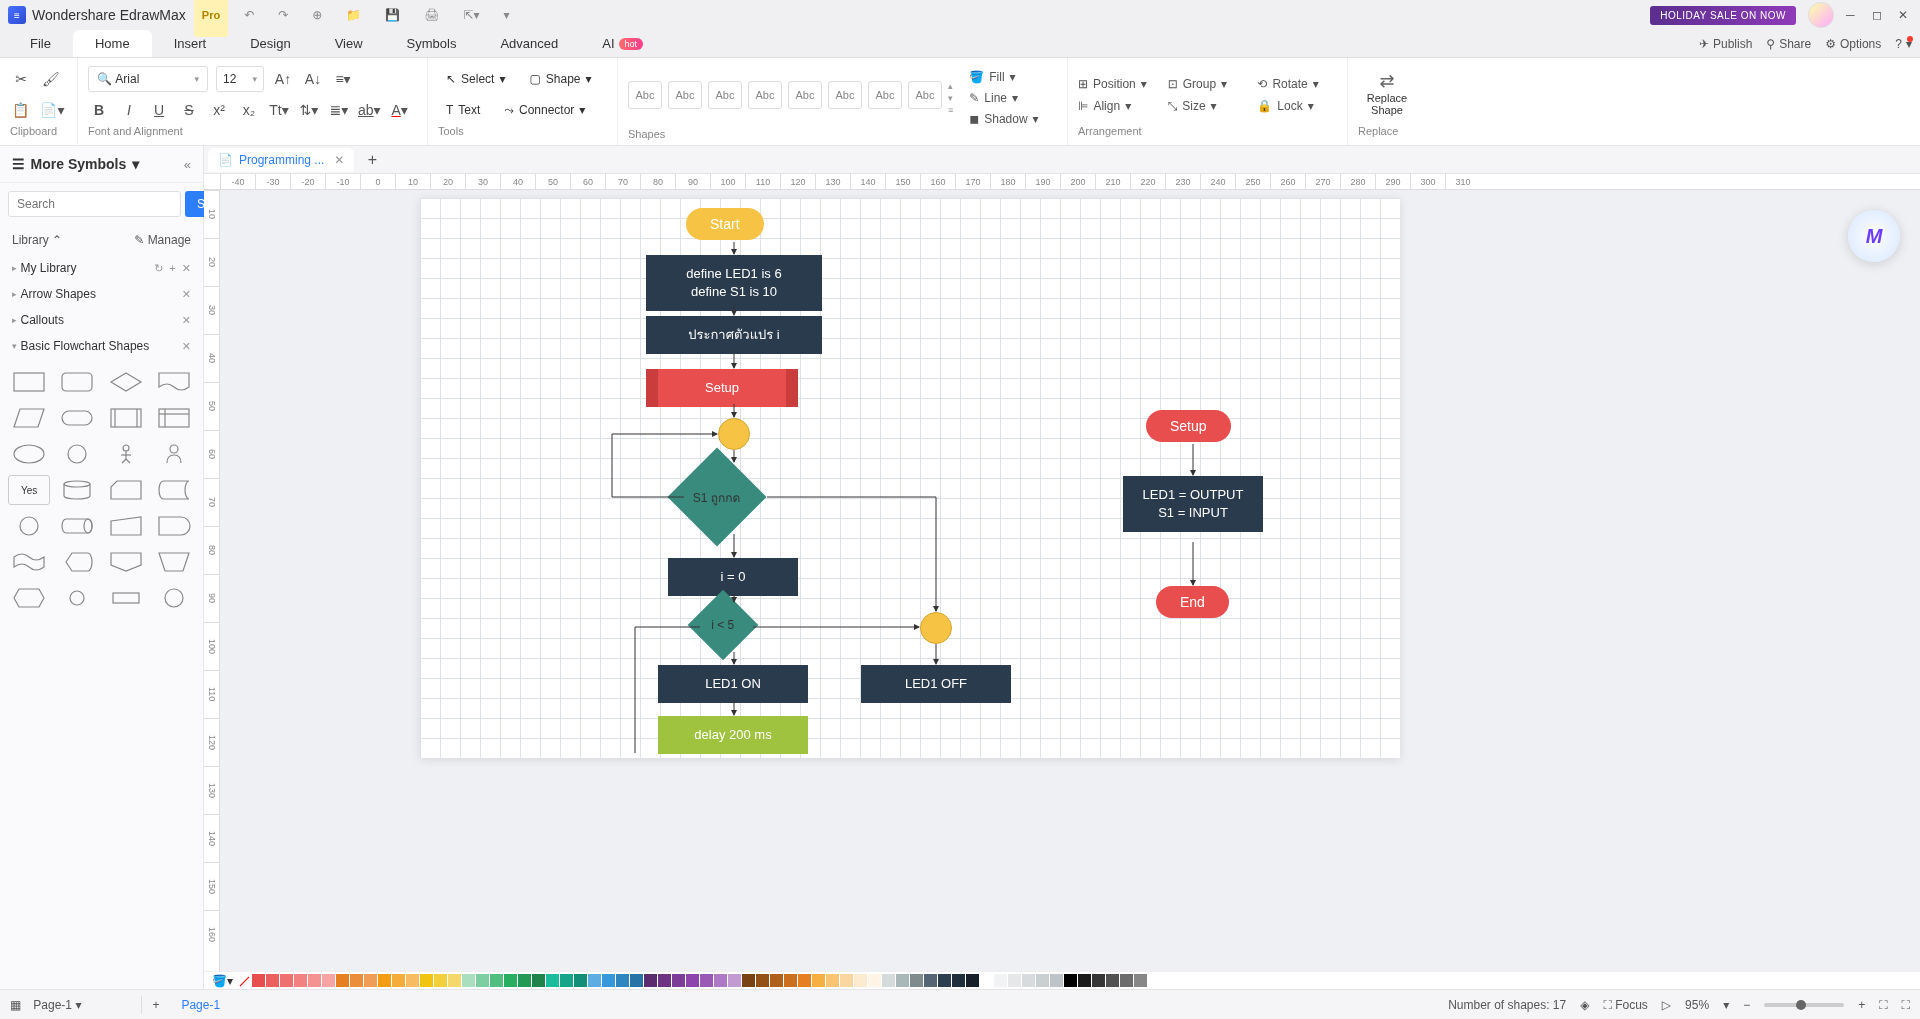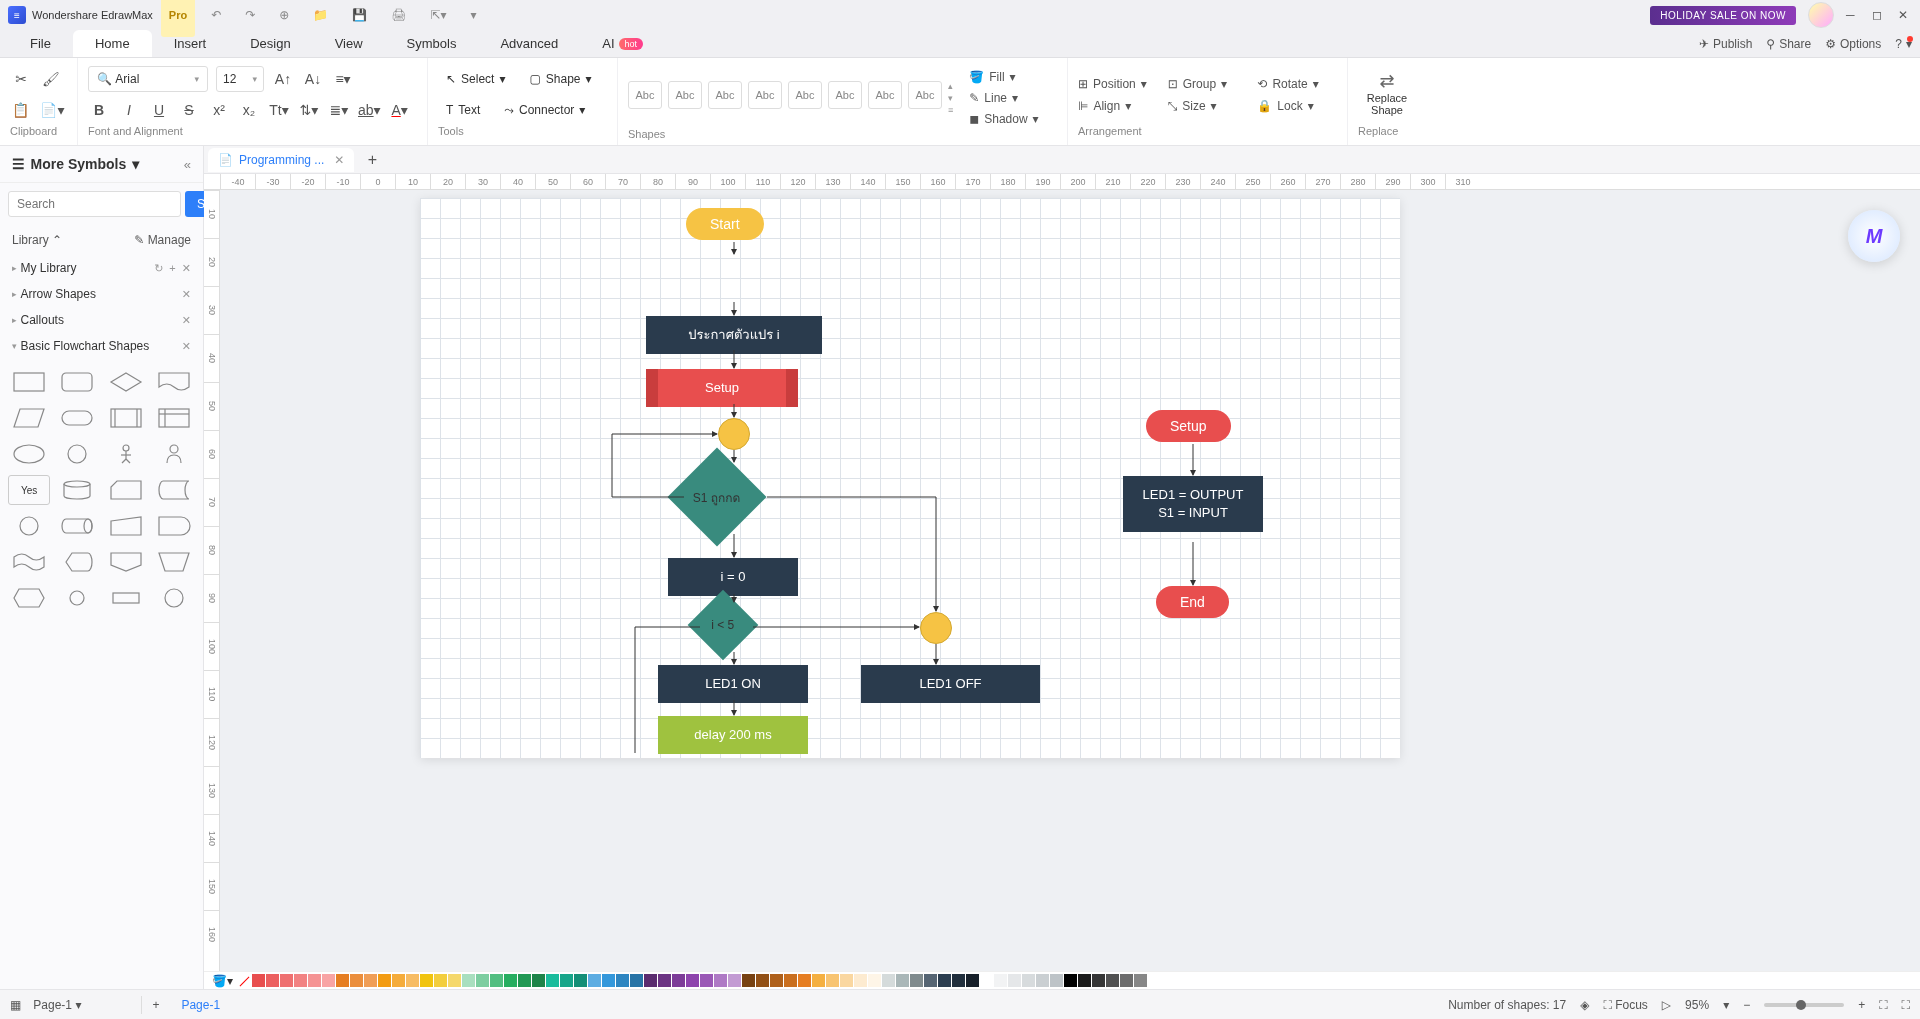--- a/index.html
+++ b/index.html
@@ -1,21 +1,21 @@
 <!DOCTYPE html>
 <html><head>
 <meta charset="utf-8">
 <style>
 * { margin: 0; padding: 0; box-sizing: border-box; font-family: -apple-system, BlinkMacSystemFont, "Segoe UI", Arial, sans-serif; }
 body { background: #f5f5f7; overflow: hidden; font-size: 12px; color: #333; }
 
 
 .titlebar { height: 30px; background: #f0f0f3; display: flex; align-items: center; padding: 0 8px; }
 .app-logo { width: 18px; height: 18px; background: linear-gradient(135deg, #4a6fff, #2d4dd1); border-radius: 3px; margin-right: 6px; display: flex; align-items: center; justify-content: center; color: #fff; font-size: 10px; font-weight: bold; }
-.app-title { font-size: 11px; color: #333; }
+.app-title { font-size: 14px; color: #333; }
 .pro-badge { background: #fff2b3; color: #b58500; font-size: 11px; padding: 16px 8px; border-radius: 3px; margin-left: 8px; font-weight: 600; }
 .titlebar-actions { margin-left: 16px; display: flex; gap: 24px; color: #888; }
 .titlebar-actions .iconbtn { cursor: pointer; }
 .titlebar-right { margin-left: auto; display: flex; align-items: center; gap: 12px; }
 .holiday-badge { background: linear-gradient(90deg, #5b2e8f, #8e3bb8); color: #fff; padding: 4px 10px; border-radius: 3px; font-size: 10px; font-weight: 400; letter-spacing: 0.5px; }
 .avatar { width: 26px; height: 26px; border-radius: 50%; background: linear-gradient(135deg, #ffa, #faf); border: 1px solid #ddd; }
 .winbtn { width: 14px; height: 14px; color: #555; cursor: pointer; }
 
 
 .menubar { height: 28px; background: #f0f0f3; display: flex; align-items: center; padding: 0 8px; border-bottom: 1px solid #e0e0e3; }
@@ -509,38 +509,40 @@
           <div class="ruler-vtick">120</div>
           <div class="ruler-vtick">130</div>
           <div class="ruler-vtick">140</div>
           <div class="ruler-vtick">150</div>
           <div class="ruler-vtick">160</div>
         </div>
       <div class="canvas">
         <div class="page">
 
           <div class="fc-start" style="left:266px; top:10px;">Start</div>
+          <div class="fc-process" style="left:226px; top:57px; width:176px;">define LED1 is 6
+define S1 is 10</div>
           <div class="fc-process" style="left:226px; top:118px; width:176px;">ประกาศตัวแปร i</div>
           <div class="fc-process fc-process-red" style="left:226px; top:171px; width:152px;">Setup</div>
           <div class="fc-circle" style="left:298px; top:220px;"></div>
           <div style="position:absolute; left:262px; top:264px;">
               <div class="fc-diamond-shape">
                 <span class="fc-diamond-inner">S1 ถูกกด</span>
               </div>
             </div>
           <div class="fc-process" style="left:248px; top:360px; width:130px;">i = 0</div>
           <div style="position:absolute; left:278px; top:402px;">
               <div class="fc-diamond-shape" style="width:50px;height:50px;">
                 <span class="fc-diamond-inner">i &lt; 5</span>
               </div>
             </div>
           <div class="fc-process" style="left:238px; top:467px; width:150px;">LED1 ON</div>
           <div class="fc-process fc-process-green" style="left:238px; top:518px; width:150px;">delay 200 ms</div>
           <div class="fc-circle" style="left:500px; top:414px;"></div>
-          <div class="fc-process" style="left:441px; top:467px; width:179px;">LED1 OFF</div>
+          <div class="fc-process" style="left:441px; top:467px; width:150px;">LED1 OFF</div>
 
           <div class="fc-setup" style="left:726px; top:212px; border-radius:18px;">Setup</div>
           <div class="fc-process" style="left:703px; top:278px; width:140px;">LED1 = OUTPUT
 S1 = INPUT</div>
           <div class="fc-end" style="left:736px; top:388px; border-radius:18px;">End</div>
 
           <svg style="position:absolute; left:0; top:0; width:100%; height:100%; pointer-events:none;">
             <defs>
                 <marker id="arr" markerWidth="6" markerHeight="6" refX="5" refY="3" orient="auto">
                   <path d="M0,0 L6,3 L0,6 z" fill="#333"></path>

